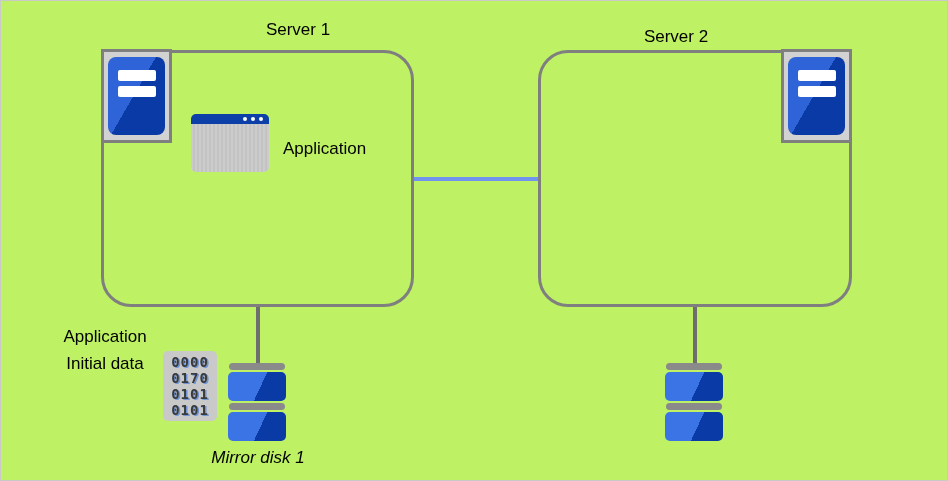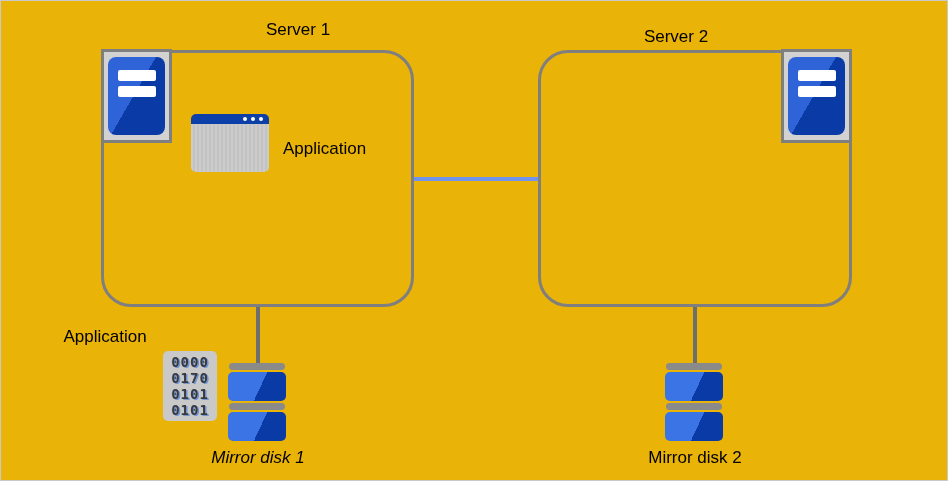--- a/index.html
+++ b/index.html
@@ -7,21 +7,21 @@
     padding: 0;
     background: #ffffff;
     font-family: "Liberation Sans", sans-serif;
   }
   .canvas {
     position: relative;
     width: 948px;
     height: 481px;
     box-sizing: border-box;
     border: 1px solid var(--page-border, #c9c9c9);
-    background: #eab308;
+    background: #bef264;
     overflow: hidden;
   }
   
   .label {
     position: absolute;
     color: #000000;
     font-size: 17px;
     white-space: nowrap;
     z-index: 5;
   }
@@ -208,20 +208,21 @@
       <span class="app-dot"></span>
       <span class="app-dot"></span>
       <span class="app-dot"></span>
     </div>
     <div class="app-body"></div>
   </div>
   <div class="label app-label">Application</div>
 
   <div class="label centered app-data-label">
     <div>Application</div>
+    <div>Initial data</div>
   </div>
   <div class="binary-card">
     <div class="binary-row">0000</div>
     <div class="binary-row">0170</div>
     <div class="binary-row">0101</div>
     <div class="binary-row">0101</div>
   </div>
 
   <div class="disk disk-1">
     <div class="disk-cap"></div>
@@ -230,15 +231,14 @@
     <div class="disk-platter"></div>
   </div>
   <div class="disk disk-2">
     <div class="disk-cap"></div>
     <div class="disk-platter"></div>
     <div class="disk-cap"></div>
     <div class="disk-platter"></div>
   </div>
 
   <div class="label centered disk-label-1">Mirror disk 1</div>
-  <div class="label centered disk-label-2">Mirror disk 2</div>
 
 </div>
 
 </body></html>

